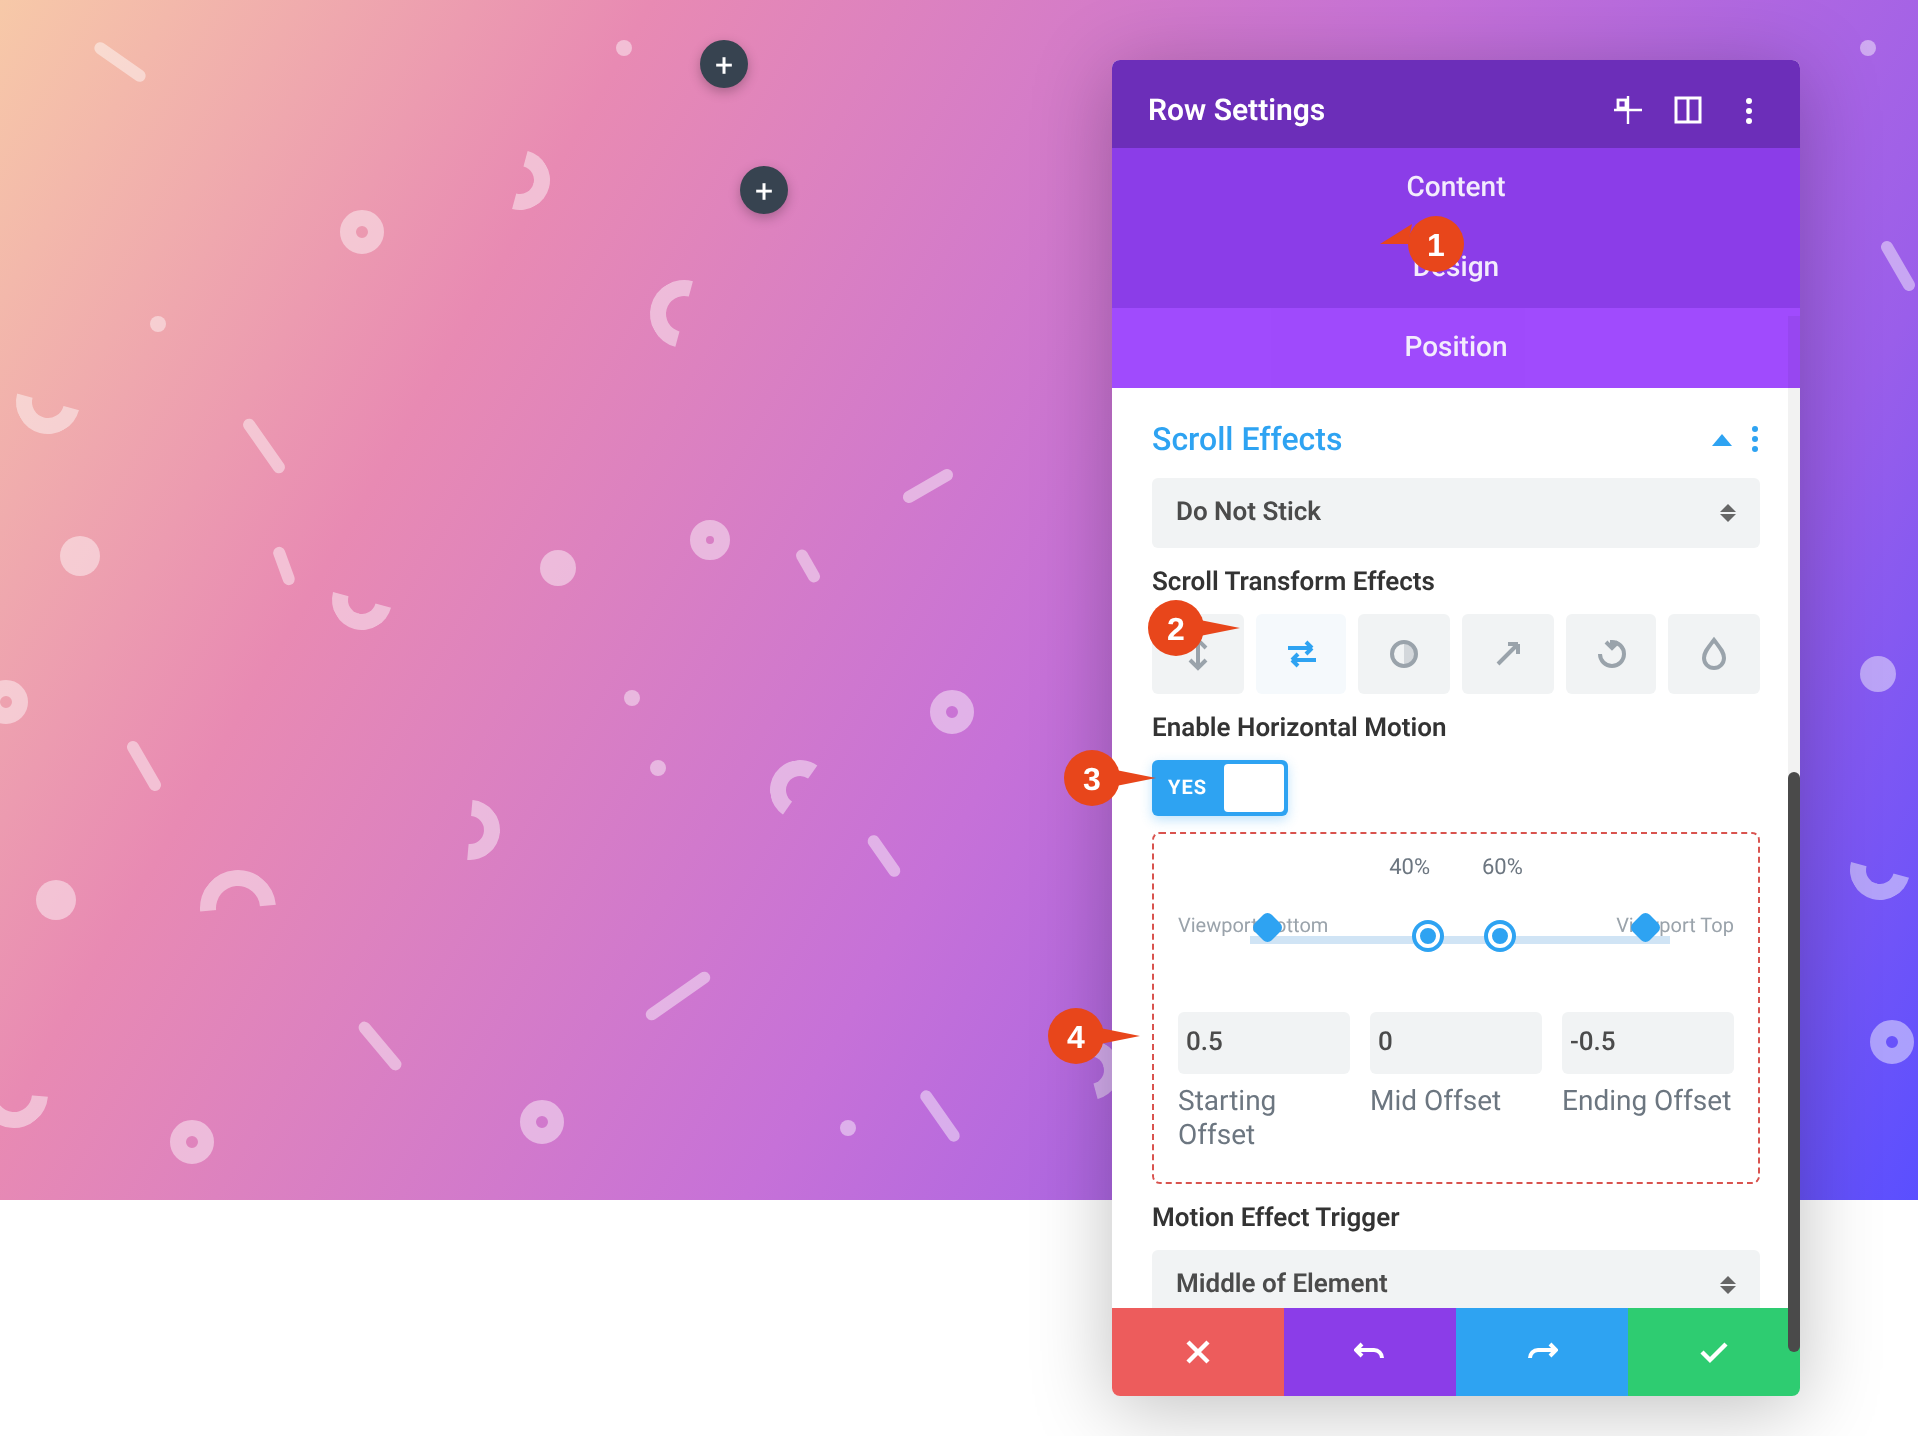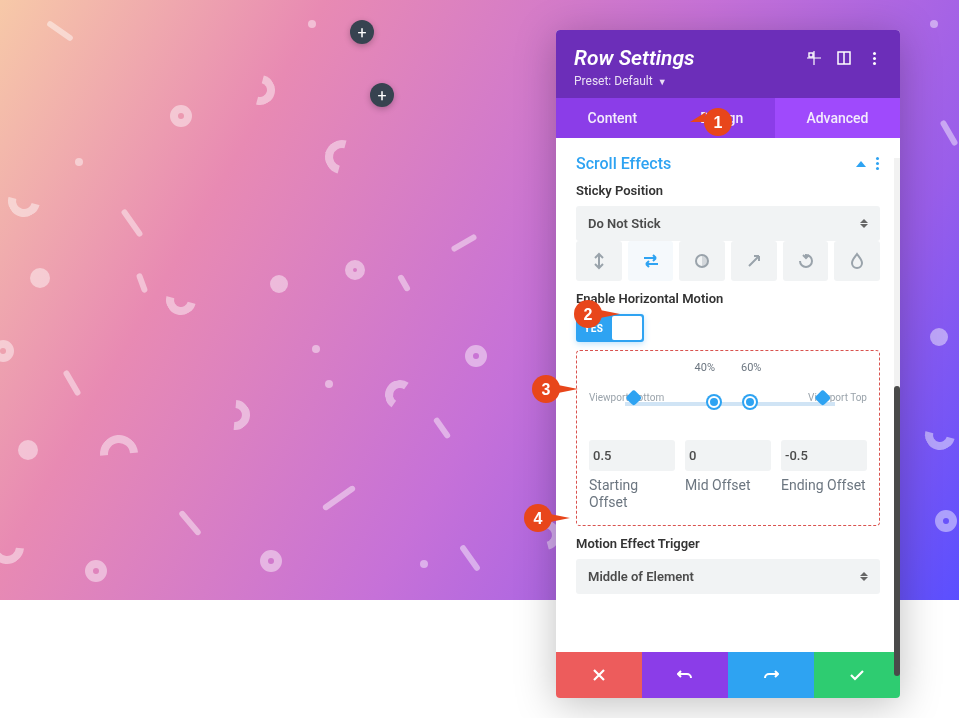--- a/index.html
+++ b/index.html
@@ -60,29 +60,30 @@
     height: 668px;
   }
   .modal-header {
     background: #6c2eb9;
     color: #fff;
     padding: 16px 18px 10px 18px;
   }
   .modal-title-row {
     display: flex; justify-content: space-between; align-items: center;
   }
-  .modal-title { font-size: 21px; font-weight: 600; font-style: italic; }
+  .modal-title { font-size: 15px; font-weight: 600; }
   .modal-header-icons { display: flex; gap: 14px; align-items: center; }
   .modal-header-icons > div { width: 16px; height: 16px; display:flex; align-items:center; justify-content:center; cursor:pointer; }
   .preset-row { font-size: 12px; opacity: .85; margin-top: 4px; }
   .preset-row .caret { font-size: 9px; margin-left: 2px; }
 
   .tabs {
     background: #8b3de8;
     display: flex;
+    flex-direction: column;
   }
   .tab {
     flex: 1 1 auto;
     padding: 12px 20px;
     color: #fff;
     font-size: 14px;
     font-weight: 500;
     cursor: pointer;
     text-align: center;
     opacity: .9;
@@ -251,57 +252,52 @@
               <line x1="7" y1="1" x2="7" y2="13" stroke="#fff" stroke-width="1.5"></line>
             </svg>
         </div>
         <div style="flex-direction:column;gap:2px;">
           <span style="width:3px;height:3px;background:#fff;border-radius:50%;"></span>
           <span style="width:3px;height:3px;background:#fff;border-radius:50%;"></span>
           <span style="width:3px;height:3px;background:#fff;border-radius:50%;"></span>
         </div>
       </div>
     </div>
-    <div class="preset-row">
-      <span>Preset:</span>
-      <span>Default</span>
-      <span class="caret">▼</span>
-    </div>
   </div>
 
   <div class="tabs">
     <div class="tab">Content</div>
     <div class="tab">Design</div>
-    <div class="tab active">Advanced</div>
+    <div class="tab active">Position</div>
   </div>
 
   <div class="modal-body">
     <div class="section">
 
       <div class="section-head">
         <div class="section-title">Scroll Effects</div>
         <div class="right">
           <div class="chev-up"></div>
           <div class="vkebab">
               <span></span>
               <span></span>
               <span></span>
             </div>
         </div>
       </div>
 
-      <div class="label">Sticky Position</div>
       <div class="select-box">
         <span>Do Not Stick</span>
         <div class="sel-arrows">
             <div class="up"></div>
             <div class="dn"></div>
           </div>
       </div>
 
+      <div class="label">Scroll Transform Effects</div>
       <div class="effect-row">
         <div class="effect-btn">
             <svg viewBox="0 0 18 18">
               <path d="M9 2v14M5 6l4-4 4 4M5 12l4 4 4-4"></path>
             </svg>
           </div>
         <div class="effect-btn active">
             <svg viewBox="0 0 18 18">
               <path d="M2 6h12M14 6l-3-3M14 6l-3 3 M16 12H4M4 12l3-3M4 12l3 3"></path>
             </svg>

